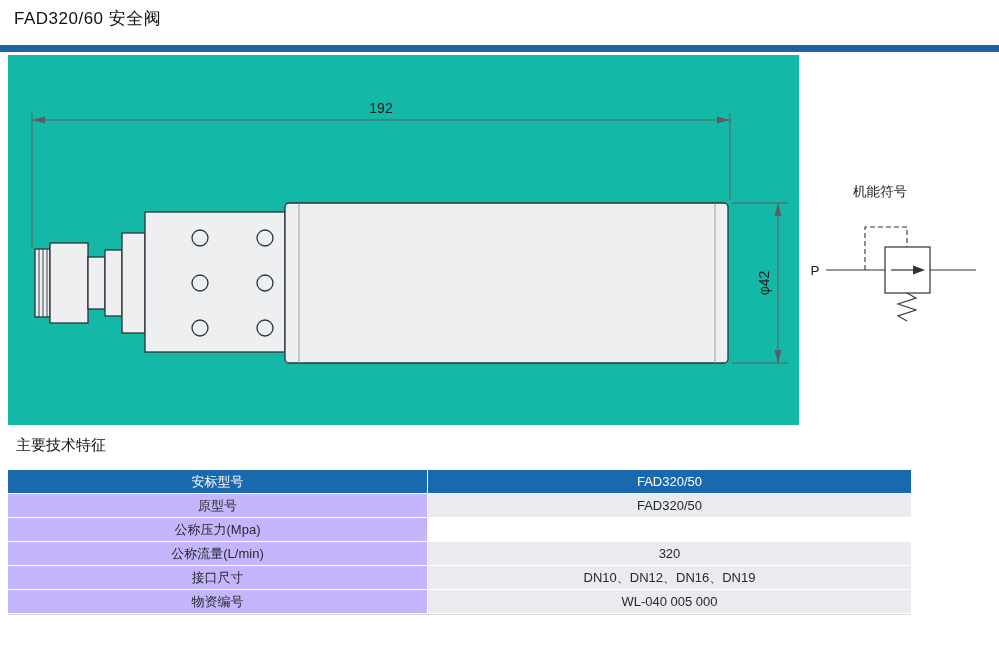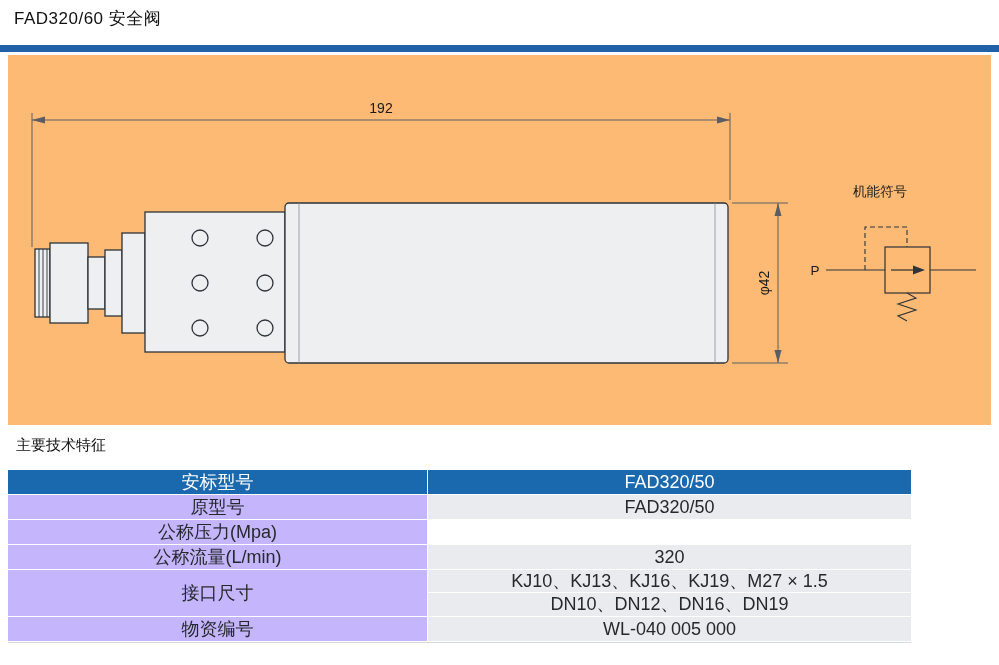--- a/index.html
+++ b/index.html
@@ -16,30 +16,30 @@
     position: absolute; left: 14px; top: 7px;
     font-size: 17px; font-weight: 400; letter-spacing: .5px;
     margin: 0; color: #111;
   }
   .accent-bar {
     position: absolute; left: 0; top: 45px;
     width: 999px; height: 7px; background: #2061a8;
   }
   .drawing-panel {
     position: absolute; left: 8px; top: 55px;
-    width: 983px; height: 370px; background: #fdba74;
+    width: 791px; height: 370px; background: #14b8a6;
   }
   .drawing-panel svg { display:block; }
   .section-heading {
     position: absolute; left: 16px; top: 436px;
     font-size: 15px; font-weight: 400; margin: 0; color: #111;
   }
   .spec-table {
     position: absolute; left: 8px; top: 470px;
-    width: 903px; font-size: 18px; color: #26292c;
+    width: 903px; font-size: 13px; color: #26292c;
     border-bottom: 1px solid #d7dadd;
   }
   .t-row { display: flex; border-bottom: 1px solid #ffffff; }
   .t-label {
     width: 420px; min-height: 23px;
     background: #c4b5fd;
     display: flex; align-items: center; justify-content: center;
     border-right: 1px solid #ffffff;
     text-align: center;
   }
@@ -144,21 +144,20 @@
   </div>
 
   <div class="t-row">
     <div class="t-label">公称流量(L/min)</div>
     <div class="t-value">320</div>
   </div>
 
   <div class="t-row">
     <div class="t-label">接口尺寸</div>
     <div class="t-value t-stack">
-      <div class="t-subline first">KJ10、KJ13、KJ16、KJ19、M27 × 1.5</div>
       <div class="t-subline">DN10、DN12、DN16、DN19</div>
     </div>
   </div>
 
   <div class="t-row">
     <div class="t-label">物资编号</div>
     <div class="t-value">WL-040 005 000</div>
   </div>
 </div>
 

